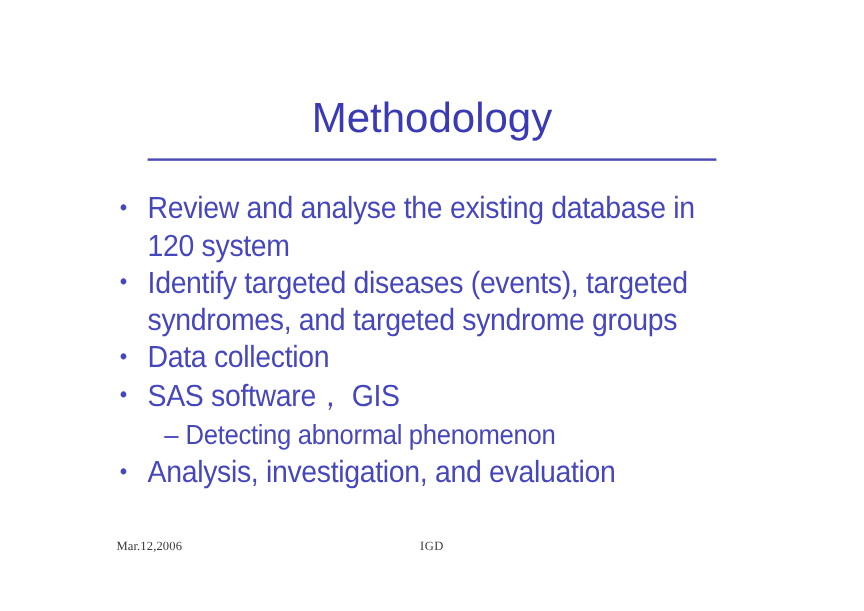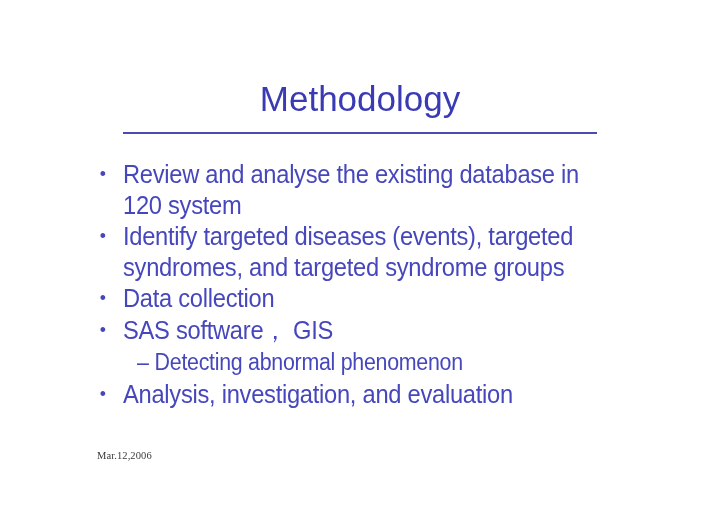--- a/index.html
+++ b/index.html
@@ -159,14 +159,15 @@
 
     <li class="bullet-row">
       <span class="marker">•</span>
       <span class="bullet-text">Analysis, investigation, and evaluation</span>
     </li>
 
   </ul>
 
   <div class="footer-date">Mar.12,2006</div>
 
+  <div class="footer-center">IGD</div>
 
 </div>
 
 </body></html>

